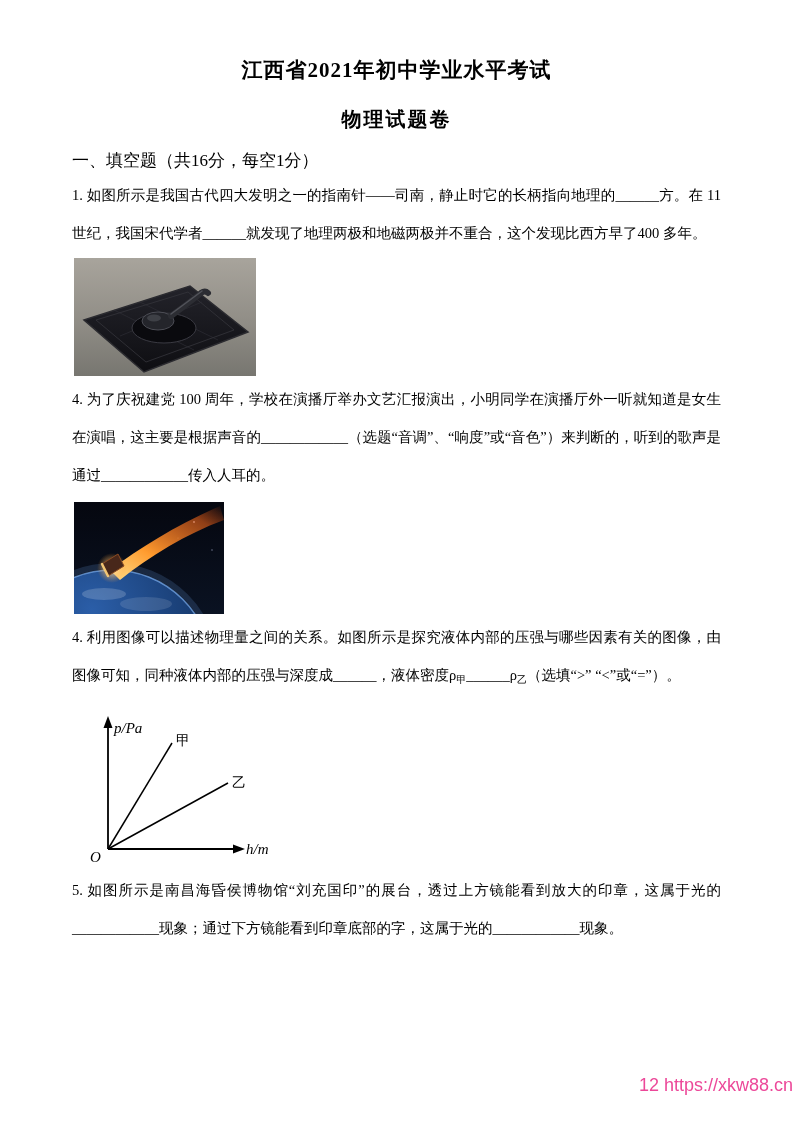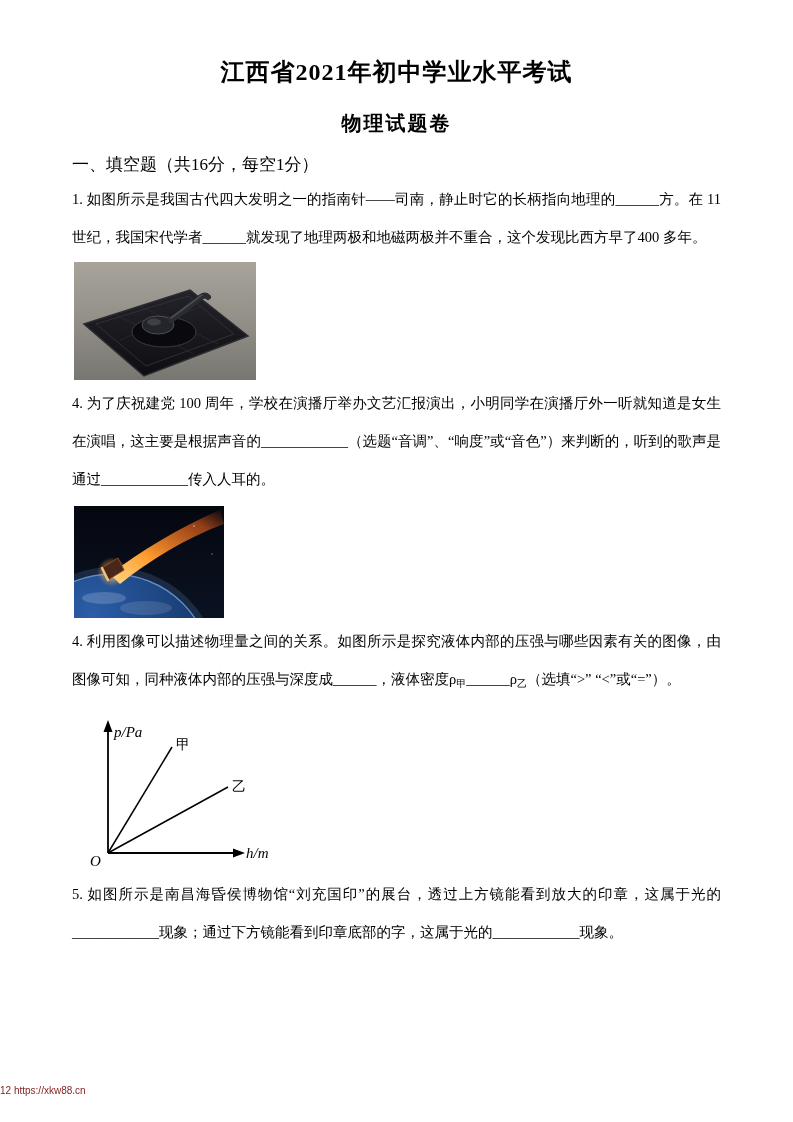--- a/index.html
+++ b/index.html
@@ -4,39 +4,39 @@
 <style>
   html,body{margin:0;padding:0;background:#e8e8e8;}
   .page{
     width:793px;height:1122px;position:relative;margin:0 auto;
     background:#ffffff;color:#000;
     font-family:"Liberation Serif","DejaVu Serif",serif;
     overflow:hidden;box-sizing:border-box;
   }
   .content{padding:56px 72px 0 72px;}
   .title{
-    text-align:center;font-size:24px;font-weight:700;margin:0;letter-spacing:1px;
+    text-align:center;font-size:21px;font-weight:700;margin:0;letter-spacing:1px;
   }
   .subtitle{
     text-align:center;font-size:20px;font-weight:700;margin:22px 0 0 0;letter-spacing:2px;
   }
   .section-heading{
     font-size:17px;font-weight:400;margin:16px 0 0 0;
   }
   p.q{
     font-size:14.5px;line-height:38px;text-align:justify;margin:4px 0 0 0;
   }
   .sub{font-size:10px;vertical-align:-3px;}
   figure{margin:0;padding:0;}
   .fig-compass{margin:6px 0 4px 2px;width:182px;height:118px;}
   .fig-space{margin:8px 0 4px 2px;width:150px;height:112px;}
   .fig-graph{margin:12px 0 8px 6px;width:200px;height:152px;}
   .footer{
-    position:absolute;left:0;bottom:26px;width:100%;text-align:left;
-    font-size:10px;color:#7f1d1d;
+    position:absolute;left:0;bottom:26px;width:100%;text-align:right;
+    font-size:18px;color:#ec4899;
     font-family:"Liberation Sans","DejaVu Sans",sans-serif;
   }
   svg text{font-family:"Liberation Serif","DejaVu Serif",serif;}
   .axis-label{font-style:italic;font-size:15px;}
   .series-label{font-size:14px;}
   .origin-label{font-style:italic;font-size:15px;}
 </style>
 </head>
 <body>
 

